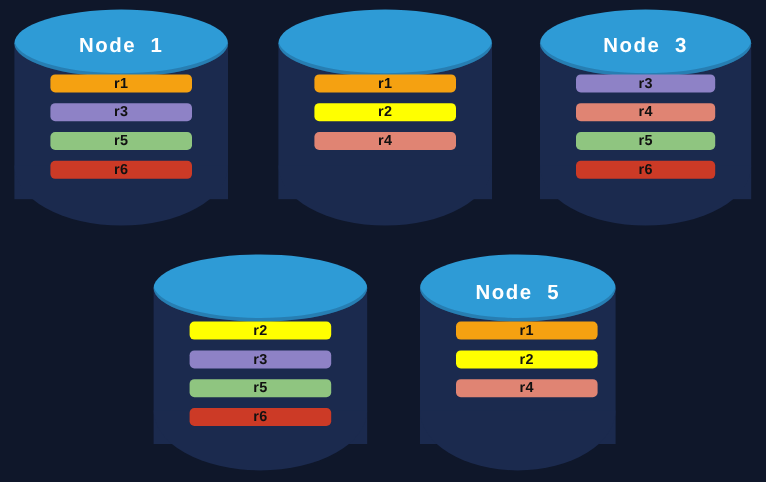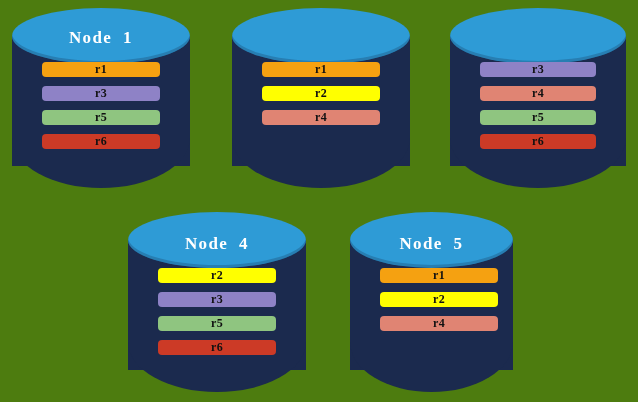--- a/index.html
+++ b/index.html
@@ -77,21 +77,21 @@
     font-weight: bold;
     font-size: 12px;
     line-height: 15px;
     letter-spacing: 0.3px;
   }
   .replica:last-child { margin-bottom: 0; }
 </style>
 </head>
 <body>
 
-<div id="diagram" style="background: #4d7c0f; font-family: Liberation Serif, serif;">
+<div id="diagram" style="background: #0f172a;">
     <div class="node" style="left: 12px; top: 8px; width: 178px; height: 180px;">
       <div class="cyl-body" style="top: 28px; height: 130px; background: rgb(27, 42, 78);"></div>
       <div class="cyl-bottom" style="top: 130px; height: 50px; background: rgb(27, 42, 78);"></div>
       <div class="cyl-top" style="height: 56px; background: rgb(46, 155, 214);"></div>
       <div class="node-label" style="top: 20px; font-size: 17px; color: rgb(255, 255, 255);">Node  1</div>
       <div class="replica-stack" style="left: 30px; top: 54px; width: 118px;">
         <div class="replica" style="background: rgb(245, 161, 17); color: rgb(17, 17, 17);">r1</div>
         <div class="replica" style="background: rgb(142, 130, 198); color: rgb(17, 17, 17);">r3</div>
         <div class="replica" style="background: rgb(143, 197, 128); color: rgb(17, 17, 17);">r5</div>
         <div class="replica" style="background: rgb(204, 58, 38); color: rgb(17, 17, 17);">r6</div>
@@ -104,32 +104,32 @@
       <div class="replica-stack" style="left: 30px; top: 54px; width: 118px;">
         <div class="replica" style="background: rgb(245, 161, 17); color: rgb(17, 17, 17);">r1</div>
         <div class="replica" style="background: rgb(255, 255, 0); color: rgb(17, 17, 17);">r2</div>
         <div class="replica" style="background: rgb(224, 132, 115); color: rgb(17, 17, 17);">r4</div>
       </div>
     </div>
     <div class="node" style="left: 450px; top: 8px; width: 176px; height: 180px;">
       <div class="cyl-body" style="top: 28px; height: 130px; background: rgb(27, 42, 78);"></div>
       <div class="cyl-bottom" style="top: 130px; height: 50px; background: rgb(27, 42, 78);"></div>
       <div class="cyl-top" style="height: 56px; background: rgb(46, 155, 214);"></div>
+      <div class="node-label" style="top: 20px; font-size: 17px; color: rgb(255, 255, 255);">Node  3</div>
       <div class="replica-stack" style="left: 30px; top: 54px; width: 116px;">
         <div class="replica" style="background: rgb(142, 130, 198); color: rgb(17, 17, 17);">r3</div>
         <div class="replica" style="background: rgb(224, 132, 115); color: rgb(17, 17, 17);">r4</div>
         <div class="replica" style="background: rgb(143, 197, 128); color: rgb(17, 17, 17);">r5</div>
         <div class="replica" style="background: rgb(204, 58, 38); color: rgb(17, 17, 17);">r6</div>
       </div>
     </div>
     <div class="node" style="left: 128px; top: 212px; width: 178px; height: 180px;">
       <div class="cyl-body" style="top: 28px; height: 130px; background: rgb(27, 42, 78);"></div>
       <div class="cyl-bottom" style="top: 130px; height: 50px; background: rgb(27, 42, 78);"></div>
       <div class="cyl-top" style="height: 56px; background: rgb(46, 155, 214);"></div>
-      <div class="node-label" style="top: 22px; font-size: 17px; color: rgb(255, 255, 255);">Node  4</div>
       <div class="replica-stack" style="left: 30px; top: 56px; width: 118px;">
         <div class="replica" style="background: rgb(255, 255, 0); color: rgb(17, 17, 17);">r2</div>
         <div class="replica" style="background: rgb(142, 130, 198); color: rgb(17, 17, 17);">r3</div>
         <div class="replica" style="background: rgb(143, 197, 128); color: rgb(17, 17, 17);">r5</div>
         <div class="replica" style="background: rgb(204, 58, 38); color: rgb(17, 17, 17);">r6</div>
       </div>
     </div>
     <div class="node" style="left: 350px; top: 212px; width: 163px; height: 180px;">
       <div class="cyl-body" style="top: 28px; height: 130px; background: rgb(27, 42, 78);"></div>
       <div class="cyl-bottom" style="top: 130px; height: 50px; background: rgb(27, 42, 78);"></div>

